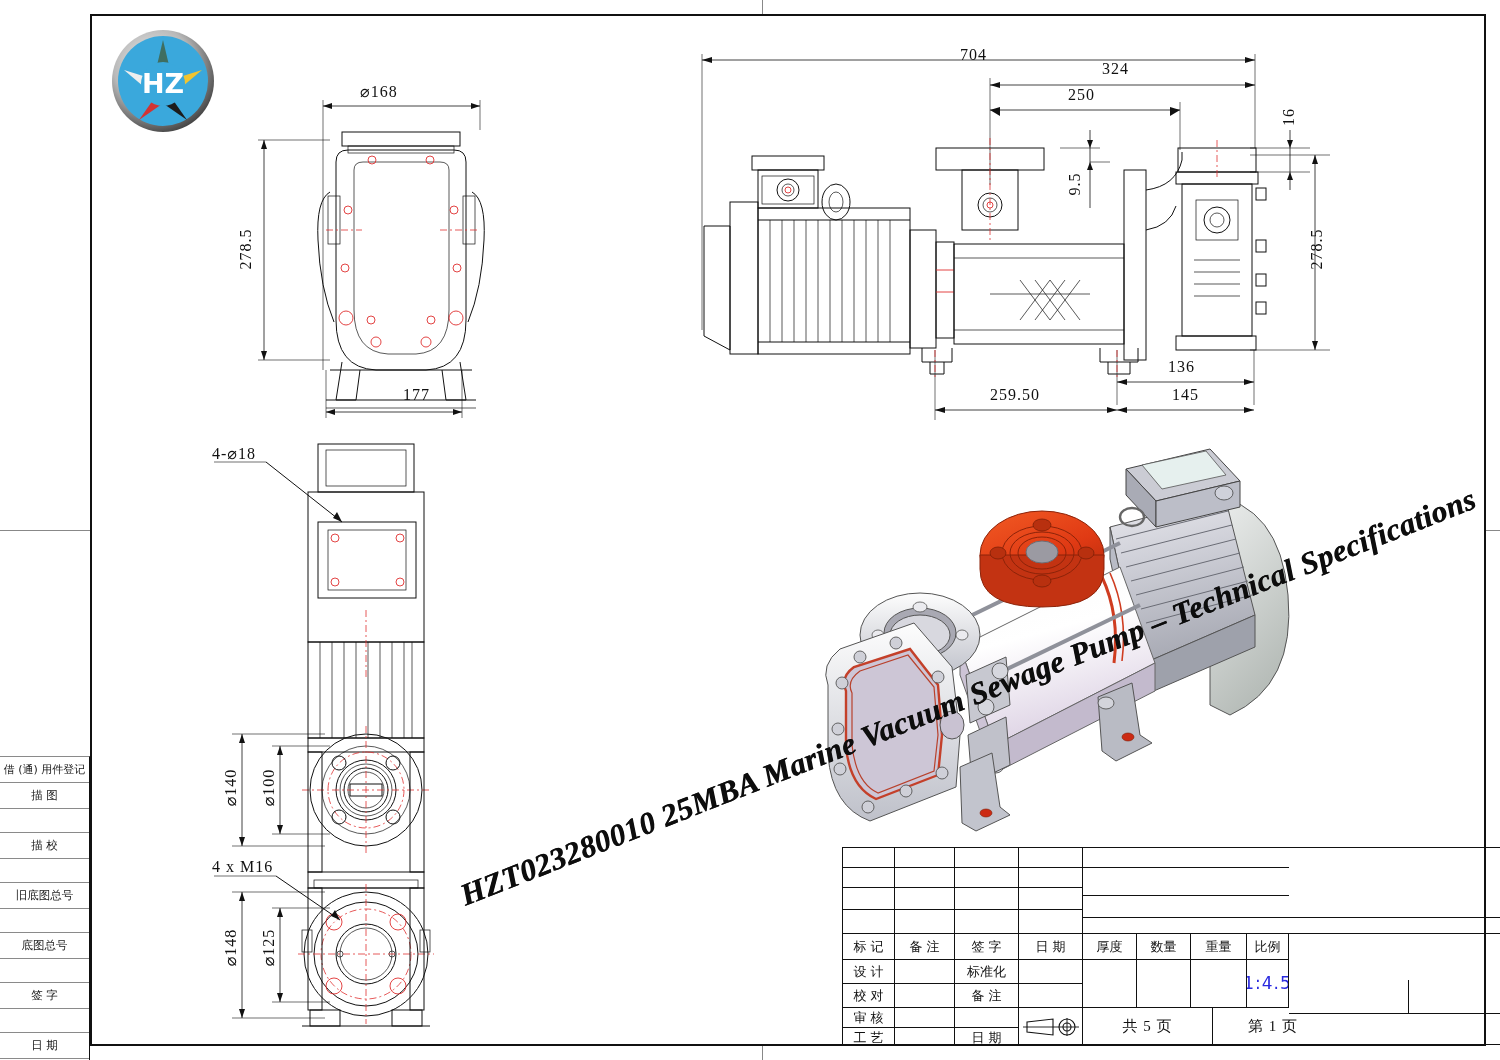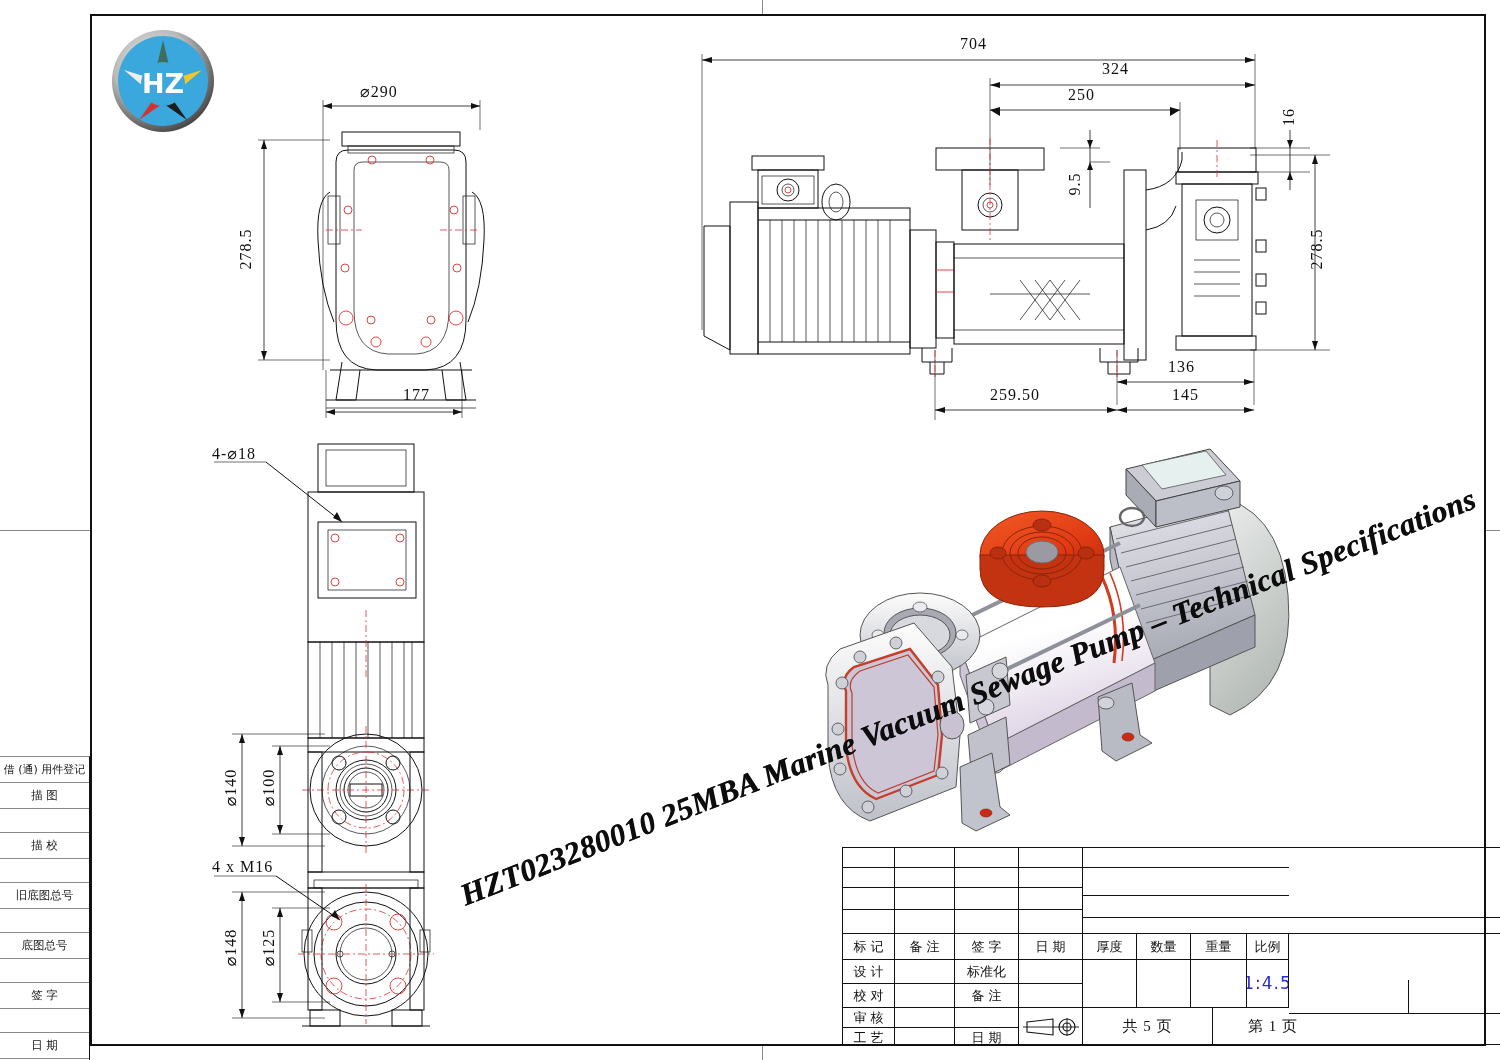--- a/index.html
+++ b/index.html
@@ -196,21 +196,21 @@
         <circle cx="141" cy="250" r="4"></circle>
           <circle cx="201" cy="250" r="4"></circle>
         <circle cx="146" cy="272" r="5"></circle>
           <circle cx="196" cy="272" r="5"></circle>
       </g>
       <g class="ctr">
         <line x1="96" y1="160" x2="132" y2="160"></line>
         <line x1="210" y1="160" x2="250" y2="160"></line>
       </g>
     </svg>
-    <div class="dimtext" style="left:130px;top:12px;">⌀290</div>
+    <div class="dimtext" style="left:130px;top:12px;">⌀168</div>
     <div class="dimtext vert" style="left:-14px;top:170px;width:60px;text-align:center;">278.5</div>
     <div class="dimtext" style="left:145px;top:316px;margin-left:28px;">177</div>
   </div>
 
   <div class="view" style="left:690px;top:30px;width:660px;height:400px;">
     <svg width="660" height="400" viewBox="0 0 660 400">
 
       <line class="ext" x1="12" y1="24" x2="12" y2="300"></line>
       <line class="ext" x1="565" y1="24" x2="565" y2="118"></line>
       <line class="dimline" x1="12" y1="30" x2="565" y2="30"></line>
@@ -337,21 +337,21 @@
       </g>
 
       <path class="ln" d="M232,318 L232,332 L262,332 L262,318"></path>
       <path class="ln" d="M240,332 L240,344 L254,344 L254,332"></path>
       <path class="ln" d="M410,318 L410,332 L448,332 L448,318"></path>
       <path class="ln" d="M418,332 L418,344 L440,344 L440,332"></path>
       <rect class="ln" x="486" y="306" width="80" height="14"></rect>
       <line class="ctr" x1="245" y1="320" x2="245" y2="348"></line>
       <line class="ctr" x1="427" y1="320" x2="427" y2="348"></line>
     </svg>
-    <div class="dimtext" style="left:270px;top:5px;text-align:center;">704</div>
+    <div class="dimtext" style="left:270px;top:16px;text-align:center;">704</div>
     <div class="dimtext" style="left:412px;top:30px;">324</div>
     <div class="dimtext" style="left:378px;top:56px;">250</div>
     <div class="dimtext vert" style="left:578px;top:78px;width:42px;text-align:center;">16</div>
     <div class="dimtext vert" style="left:360px;top:145px;width:50px;text-align:center;">9.5</div>
     <div class="dimtext vert" style="left:598px;top:210px;width:58px;text-align:center;">278.5</div>
     <div class="dimtext" style="left:478px;top:328px;">136</div>
     <div class="dimtext" style="left:300px;top:356px;">259.50</div>
     <div class="dimtext" style="left:482px;top:356px;">145</div>
   </div>
 

